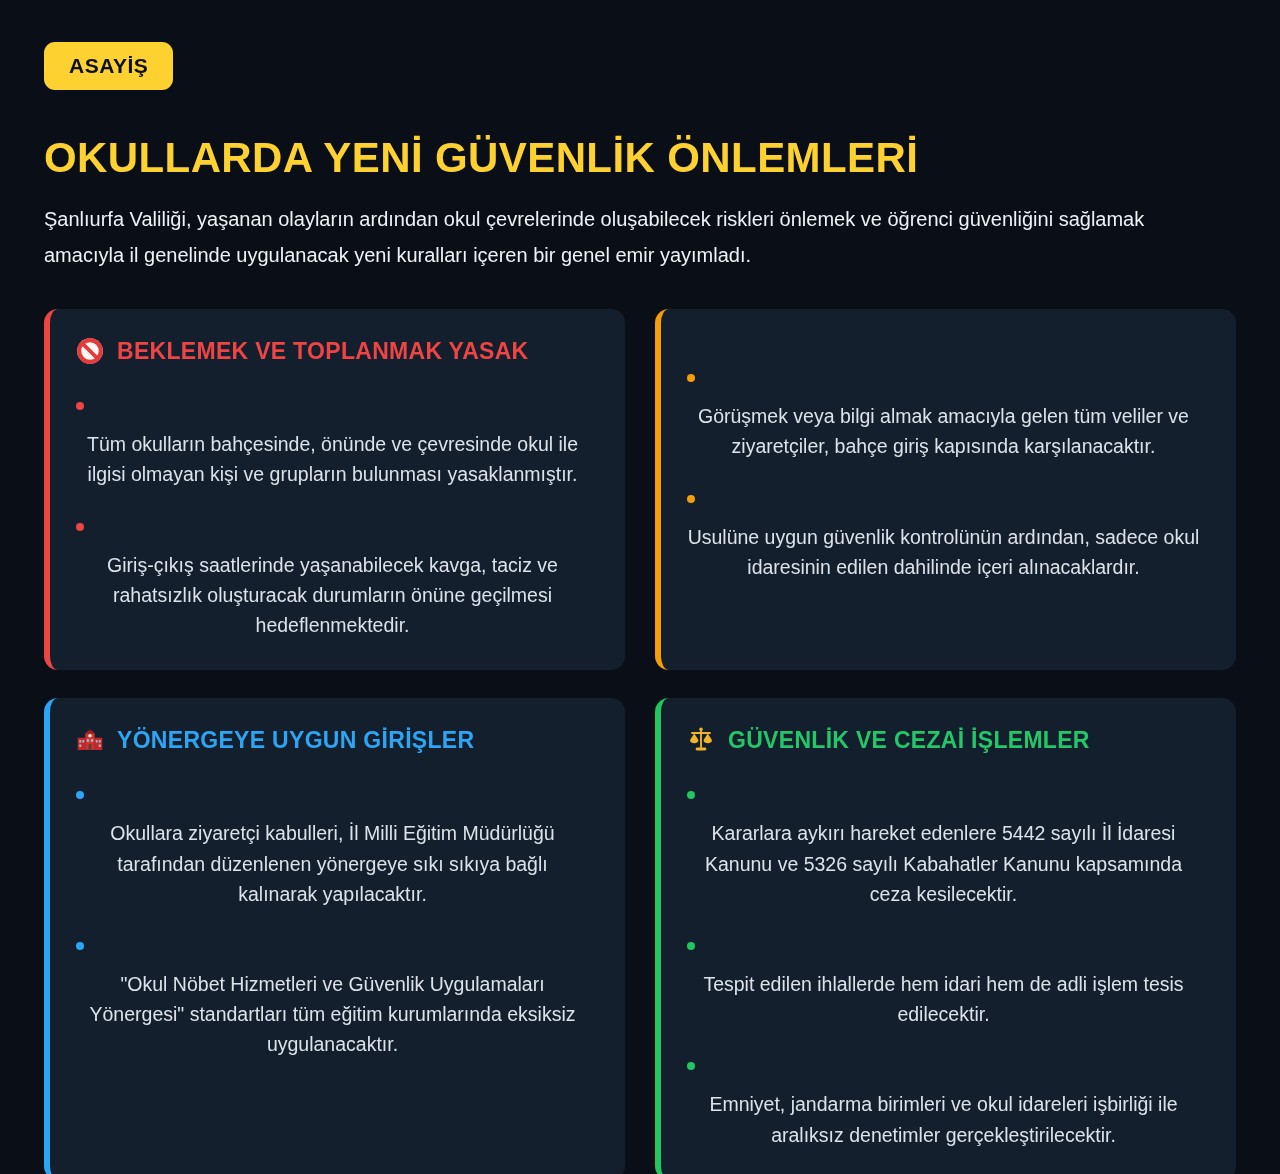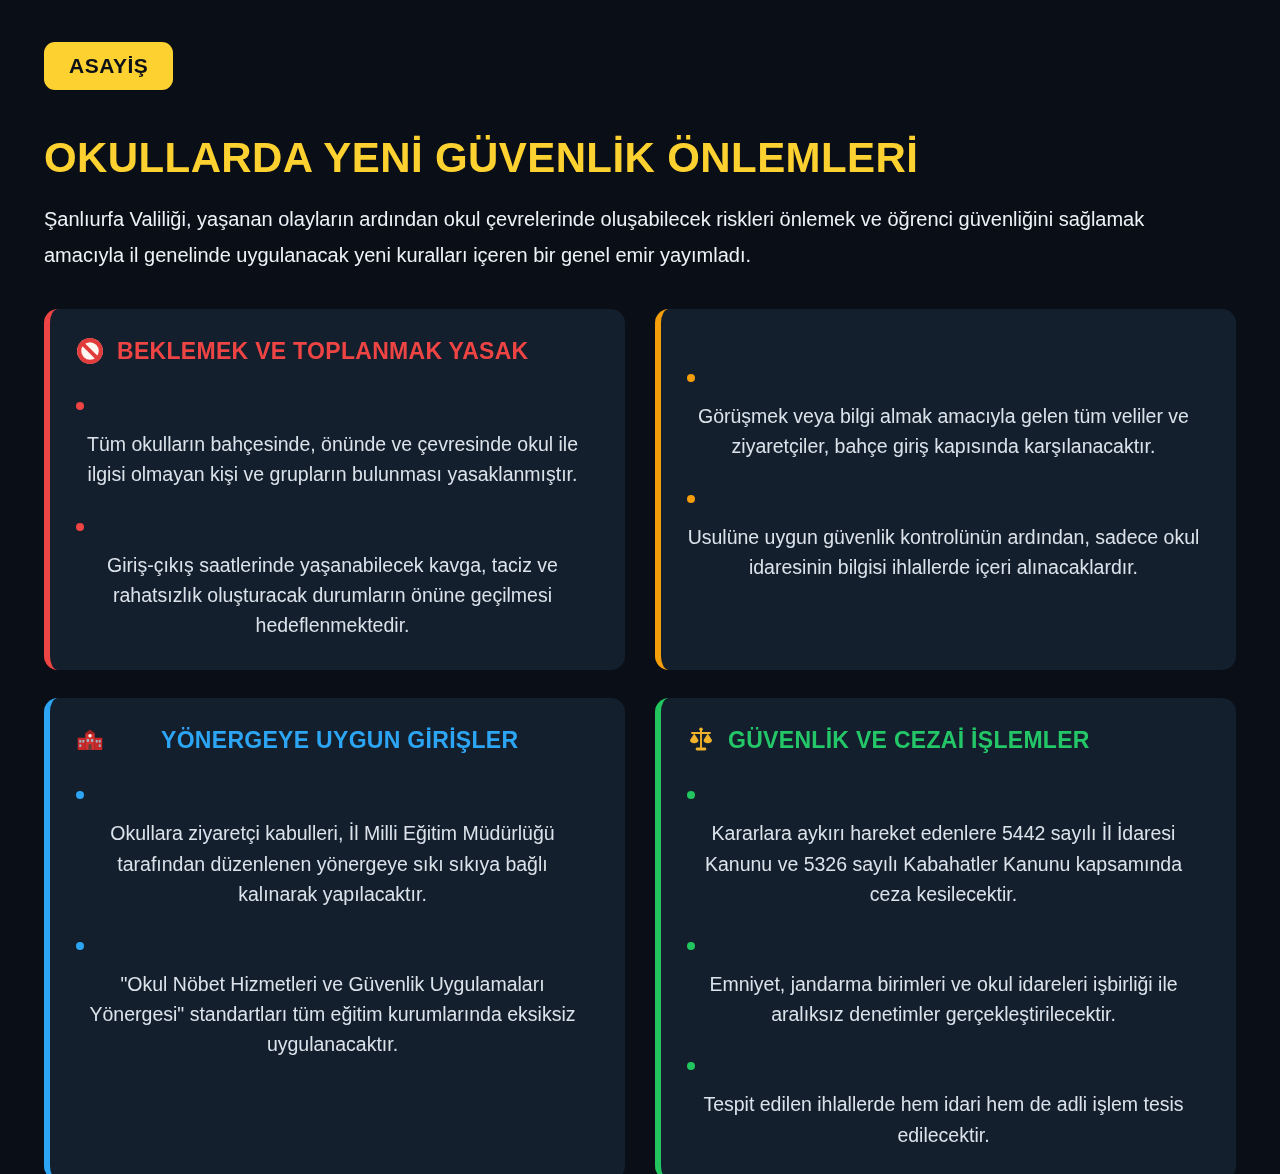--- a/index.html
+++ b/index.html
@@ -70,21 +70,21 @@
   }
   .icon { width: 28px; height: 28px; flex: none; display: inline-flex; }
   .icon svg { width: 100%; height: 100%; }
   .card-title {
     font-size: 23px;
     font-weight: 800;
     letter-spacing: 0.3px;
   }
   .t-red    { color: #ef4444; }
   .t-orange { color: #f5a324; }
-  .t-blue   { color: #2da5f5; margin-left: 44px; }
+  .t-blue   { color: #2da5f5; }
   .t-green  { color: #24c768; }
 
   .bullets {
     list-style: none;
     margin-top: 26px;
     display: flex;
     flex-direction: column;
     gap: 22px;
   }
   .bullets li {
@@ -158,21 +158,21 @@
     </section>
 
     <section class="card card--orange">
       <ul class="bullets">
         <li>
           <span class="dot d-orange"></span>
           <span>Görüşmek veya bilgi almak amacıyla gelen tüm veliler ve ziyaretçiler, bahçe giriş kapısında karşılanacaktır.</span>
         </li>
         <li>
           <span class="dot d-orange"></span>
-          <span>Usulüne uygun güvenlik kontrolünün ardından, sadece okul idaresinin bilgisi ihlallerde içeri alınacaklardır.</span>
+          <span>Usulüne uygun güvenlik kontrolünün ardından, sadece okul idaresinin edilen dahilinde içeri alınacaklardır.</span>
         </li>
       </ul>
     </section>
 
     <section class="card card--blue">
       <header class="card-head">
         <span class="icon">
           <svg viewBox="0 0 24 24" aria-hidden="true">
             <rect x="1.5" y="10" width="6.5" height="10.5" rx="0.6" fill="#c62828"></rect>
             <rect x="16" y="10" width="6.5" height="10.5" rx="0.6" fill="#c62828"></rect>
@@ -220,25 +220,25 @@
         </span>
         <h2 class="card-title t-green">GÜVENLİK VE CEZAİ İŞLEMLER</h2>
       </header>
       <ul class="bullets">
         <li>
           <span class="dot d-green"></span>
           <span>Kararlara aykırı hareket edenlere 5442 sayılı İl İdaresi Kanunu ve 5326 sayılı Kabahatler Kanunu kapsamında ceza kesilecektir.</span>
         </li>
         <li>
           <span class="dot d-green"></span>
+          <span>Tespit edilen ihlallerde hem idari hem de adli işlem tesis edilecektir.</span>
+        </li>
+        <li>
+          <span class="dot d-green"></span>
           <span>Emniyet, jandarma birimleri ve okul idareleri işbirliği ile aralıksız denetimler gerçekleştirilecektir.</span>
-        </li>
-        <li>
-          <span class="dot d-green"></span>
-          <span>Tespit edilen ihlallerde hem idari hem de adli işlem tesis edilecektir.</span>
         </li>
       </ul>
     </section>
 
   </div>
 
   <footer class="source-bar">
     <span>Kaynak: Haber Merkezi | TGRTHABER.COM</span>
   </footer>
 

